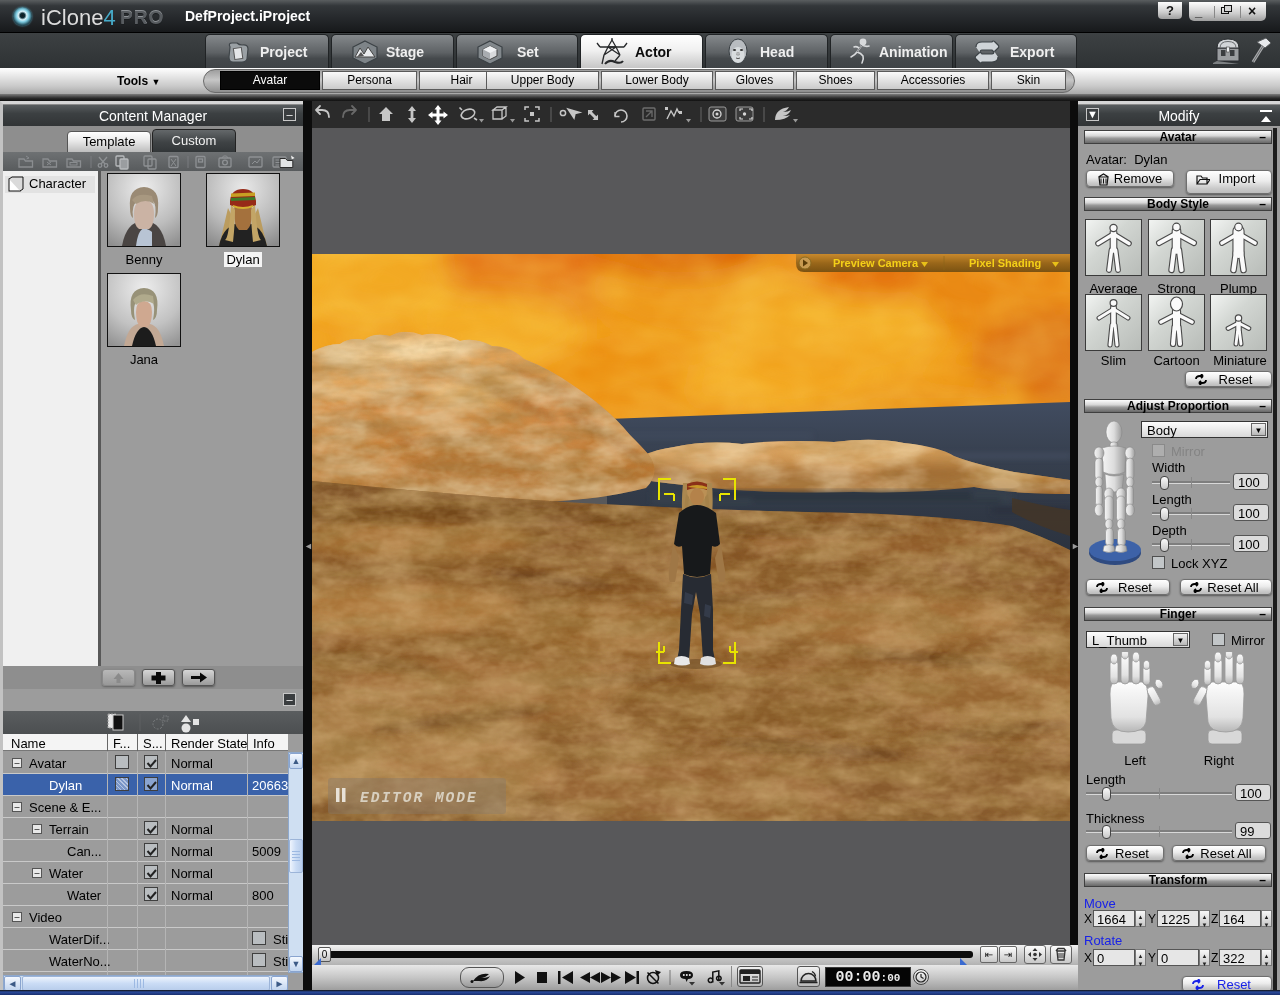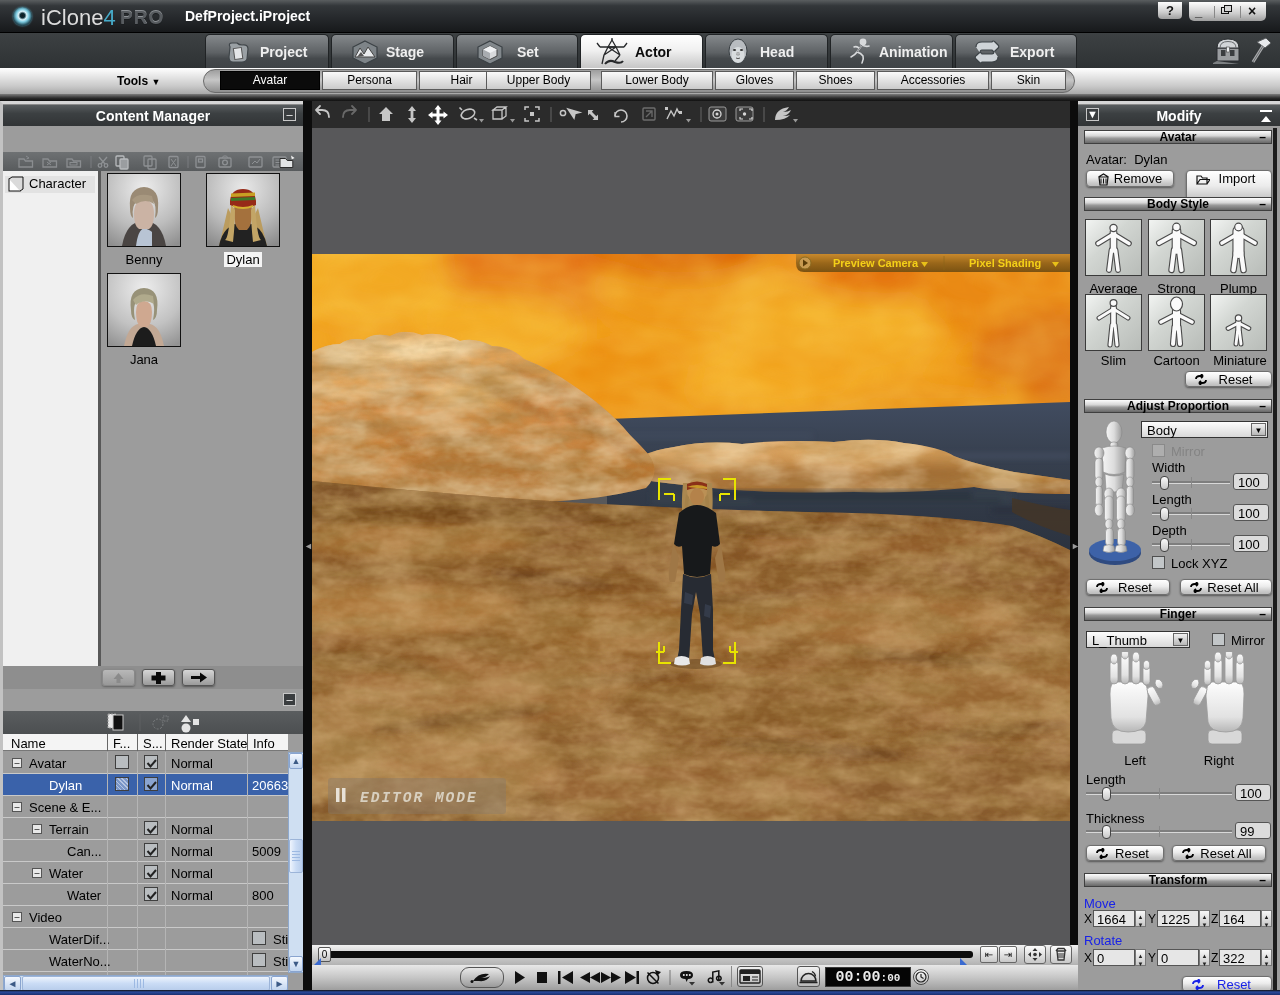--- a/index.html
+++ b/index.html
@@ -14,21 +14,21 @@
 .tab .lbl{position:absolute;top:9px;left:54px}
 .tab.active{background:linear-gradient(#ffffff,#f0f0f0 40%,#cfcfcf 75%,#b9b9b9);color:#0a0a0a}
 .ttab{position:absolute;top:3px;height:19px;background:linear-gradient(#fafafa,#e4e4e4 45%,#cacaca);border:1px solid #5a5a5a;color:#000;font-size:12px;text-align:center}
 .ttab.sel{background:#0b0b0b;color:#fff;border-color:#000}
 
 .sechdr{position:absolute;height:14px;background:linear-gradient(#fdfdfd,#d6d6d6 40%,#9a9a9a 60%,#686868);border:1px solid #3f3f3f;color:#000;font-size:12px;font-weight:bold;text-align:center;line-height:13px}
 .sechdr .mn{position:absolute;right:5px;top:0;font-weight:bold}
 .btn{position:absolute;background:linear-gradient(#ffffff,#ececec 45%,#c9c9c9 80%,#bcbcbc);border:1px solid #6f6f6f;border-radius:4px;color:#000;font-size:13px;text-align:center;box-shadow:0 1px 2px rgba(0,0,0,.45)}
 .cb{position:absolute;width:13px;height:13px;background:#c2c6c8;border:1px solid #4f4f4f}
 .valbox{position:absolute;width:36px;height:17px;background:#dcdcdc;border:1px solid #555;border-radius:3px;font-size:13px;color:#000;padding:1px 0 0 4px}
-.panelhdr{position:absolute;left:0;width:100%;height:22px;background:linear-gradient(#595d5f,#3c4042 40%,#313436);border-top:1px solid #8a8a8a;color:#fff;font-size:14px;font-weight:bold;text-align:center;line-height:22px}
+.panelhdr{position:absolute;left:0;width:100%;height:22px;background:linear-gradient(#595d5f,#3c4042 40%,#313436);border-top:1px solid #8a8a8a;color:#fff;font-size:14px;font-weight:normal;text-align:center;line-height:22px}
 .mnbox{position:absolute;width:13px;height:13px;border:1px solid #c8c8c8;background:#3a3d3f;color:#fff;font-size:11px;line-height:11px;text-align:center}
 
 #leftpanel{left:0;top:101px;width:303px;height:894px;background:#9c9c9c;border-left:3px solid #c2c2c2;border-top:3px solid #d6d6d6}
 #centerL{left:303px;top:101px;width:9px;height:894px;background:#0c0c0c}
 #centerR{left:1070px;top:101px;width:8px;height:894px;background:#0c0c0c}
 
 #vptoolbar{left:303px;top:101px;width:775px;height:27px;background:#2b2b2b}
 #vpframe{left:312px;top:128px;width:758px;height:817px;background:#58585a}
 #render{left:312px;top:254px;width:758px;height:567px}
 #timeline{left:312px;top:945px;width:766px;height:20px;background:linear-gradient(#f2f2f2,#cfcfcf 50%,#b2b2b2)}
@@ -139,33 +139,37 @@
 <path d="M50 10 L40 26" stroke="#6a6d70" stroke-width="1"></path>
 </g>
 </svg>
 </div>
 <div class="abs" id="toolsrow">
   <div class="abs" style="left:117px;top:6px;font-size:12px;font-weight:bold;color:#000">Tools <span style="font-size:9px">▼</span></div>
   <div class="abs" style="left:203px;top:1px;width:872px;height:24px;border-radius:12px;background:linear-gradient(#9e9e9e,#c6c6c6 45%,#8e8e8e);border:1px solid #6a6a6a"></div>
   <div class="ttab sel" style="left:220px;width:100px;line-height:17px">Avatar</div>
   <div class="ttab" style="left:322px;width:95px;line-height:17px">Persona</div>
   <div class="ttab" style="left:419px;width:85px;line-height:17px">Hair</div>
-  <div class="ttab" style="left:486px;width:105px;line-height:17px">Upper Body</div>
+  <div class="ttab" style="left:486px;width:113px;line-height:17px">Upper Body</div>
   <div class="ttab" style="left:601px;width:112px;line-height:17px">Lower Body</div>
   <div class="ttab" style="left:715px;width:79px;line-height:17px">Gloves</div>
   <div class="ttab" style="left:796px;width:79px;line-height:17px">Shoes</div>
   <div class="ttab" style="left:877px;width:112px;line-height:17px">Accessories</div>
   <div class="ttab" style="left:991px;width:75px;line-height:17px">Skin</div>
 </div>
 <div class="abs" id="darkstrip"></div>
 <div class="abs" id="leftpanel">
 
   <div class="panelhdr" style="top:0px">Content Manager</div>
   <div class="mnbox" style="right:7px;top:4px">–</div>
 
+  <div class="abs" style="left:0;top:22px;width:300px;height:27px;background:#8e8e8e">
+    <div class="abs" style="left:64px;top:5px;width:84px;height:22px;border-radius:4px 4px 0 0;background:linear-gradient(#ffffff,#e9e9e9 45%,#bdbdbd);border:1px solid #555;color:#000;font-size:13px;text-align:center;line-height:20px">Template</div>
+    <div class="abs" style="left:149px;top:3px;width:84px;height:24px;border-radius:4px 4px 0 0;background:linear-gradient(#64686a,#3f4345 55%,#323638);border:1px solid #222;color:#f2f2f2;font-size:13px;text-align:center;line-height:22px">Custom</div>
+  </div>
 
   <div class="abs" style="left:0;top:48px;width:300px;height:19px;background:linear-gradient(#6e7173,#585b5d)">
     <svg width="300" height="19" viewBox="0 0 300 19">
 <g fill="none" stroke="#8a8d90" stroke-width="1.3">
 <path d="M16 7 h5 l1.5 2 h7 v6 h-13.5 z"></path>
           <path d="M23 4 l3 2 -2.5 1" stroke-width="1"></path>
 <path d="M40 7 h5 l1.5 2 h7 v6 h-13.5 z"></path>
           <path d="M44 10 l4 3 m0 -3 l-4 3" stroke-width="1"></path>
 <path d="M64 7 h5 l1.5 2 h7 v6 h-13.5 z"></path>
           <rect x="67" y="10.5" width="7" height="2.5" stroke-width="1"></rect>
@@ -789,21 +793,21 @@
     <div class="mnbox" style="left:8px;top:4px">▼</div>
     <div class="abs" style="right:8px;top:6px;width:12px;height:10px;border-top:2px solid #fff">
       <div style="width:0;height:0;border:5px solid transparent;border-bottom:6px solid #fff;margin-left:1px;margin-top:-1px"></div>
     </div>
     <div class="sechdr" style="left:6px;top:26px;width:188px">Avatar<span class="mn">–</span></div>
     <div class="abs" style="left:8px;top:48px;font-size:13px;color:#000">Avatar:&nbsp; Dylan</div>
     <div class="btn" style="left:8px;top:66px;width:88px;height:17px;line-height:16px"><svg style="position:absolute;left:10px;top:2px" width="13" height="13" viewBox="0 0 13 13">
         <path d="M2 4 h9 l-1 8 h-7 z M1.5 4 L6.5 1 L11.5 4" stroke="#111" fill="none" stroke-width="1.2"></path>
         <path d="M4 5.5 v5 M6.5 5.5 v5 M9 5.5 v5" stroke="#111" stroke-width="1"></path>
       </svg><span style="margin-left:16px">Remove</span></div>
-    <div class="btn" style="left:108px;top:66px;width:86px;height:35px;line-height:16px"><svg style="position:absolute;left:9px;top:2.5px" width="14" height="12" viewBox="0 0 14 12">
+    <div class="btn" style="left:108px;top:66px;width:86px;height:24px;line-height:16px"><svg style="position:absolute;left:9px;top:2.5px" width="14" height="12" viewBox="0 0 14 12">
         <path d="M1 10 L1 2 L5 2 L6.5 4 L11 4 L11 10 Z M1 10 L4 5.5 L14 5.5 L11 10 Z" stroke="#111" fill="none" stroke-width="1.2"></path>
       </svg><span style="margin-left:16px">Import</span></div>
     <div class="sechdr" style="left:6px;top:93px;width:188px">Body Style<span class="mn">–</span></div>
     <div class="thumb" style="left:7px;top:115px"></div>
     <svg class="abs" style="left:7px;top:115px" width="57" height="57" viewBox="0 0 57 57">
       <g fill="none" stroke="#4a4a4a" stroke-linecap="round">
         <path d="M28.5 13 V31" stroke-width="7.7"></path>
         <path d="M28.5 15 L13 24.5" stroke-width="5.6"></path>
         <path d="M28.5 15 L44 24.5" stroke-width="5.6"></path>
         <path d="M26.5 31 L24 51" stroke-width="5.800000000000001"></path>

